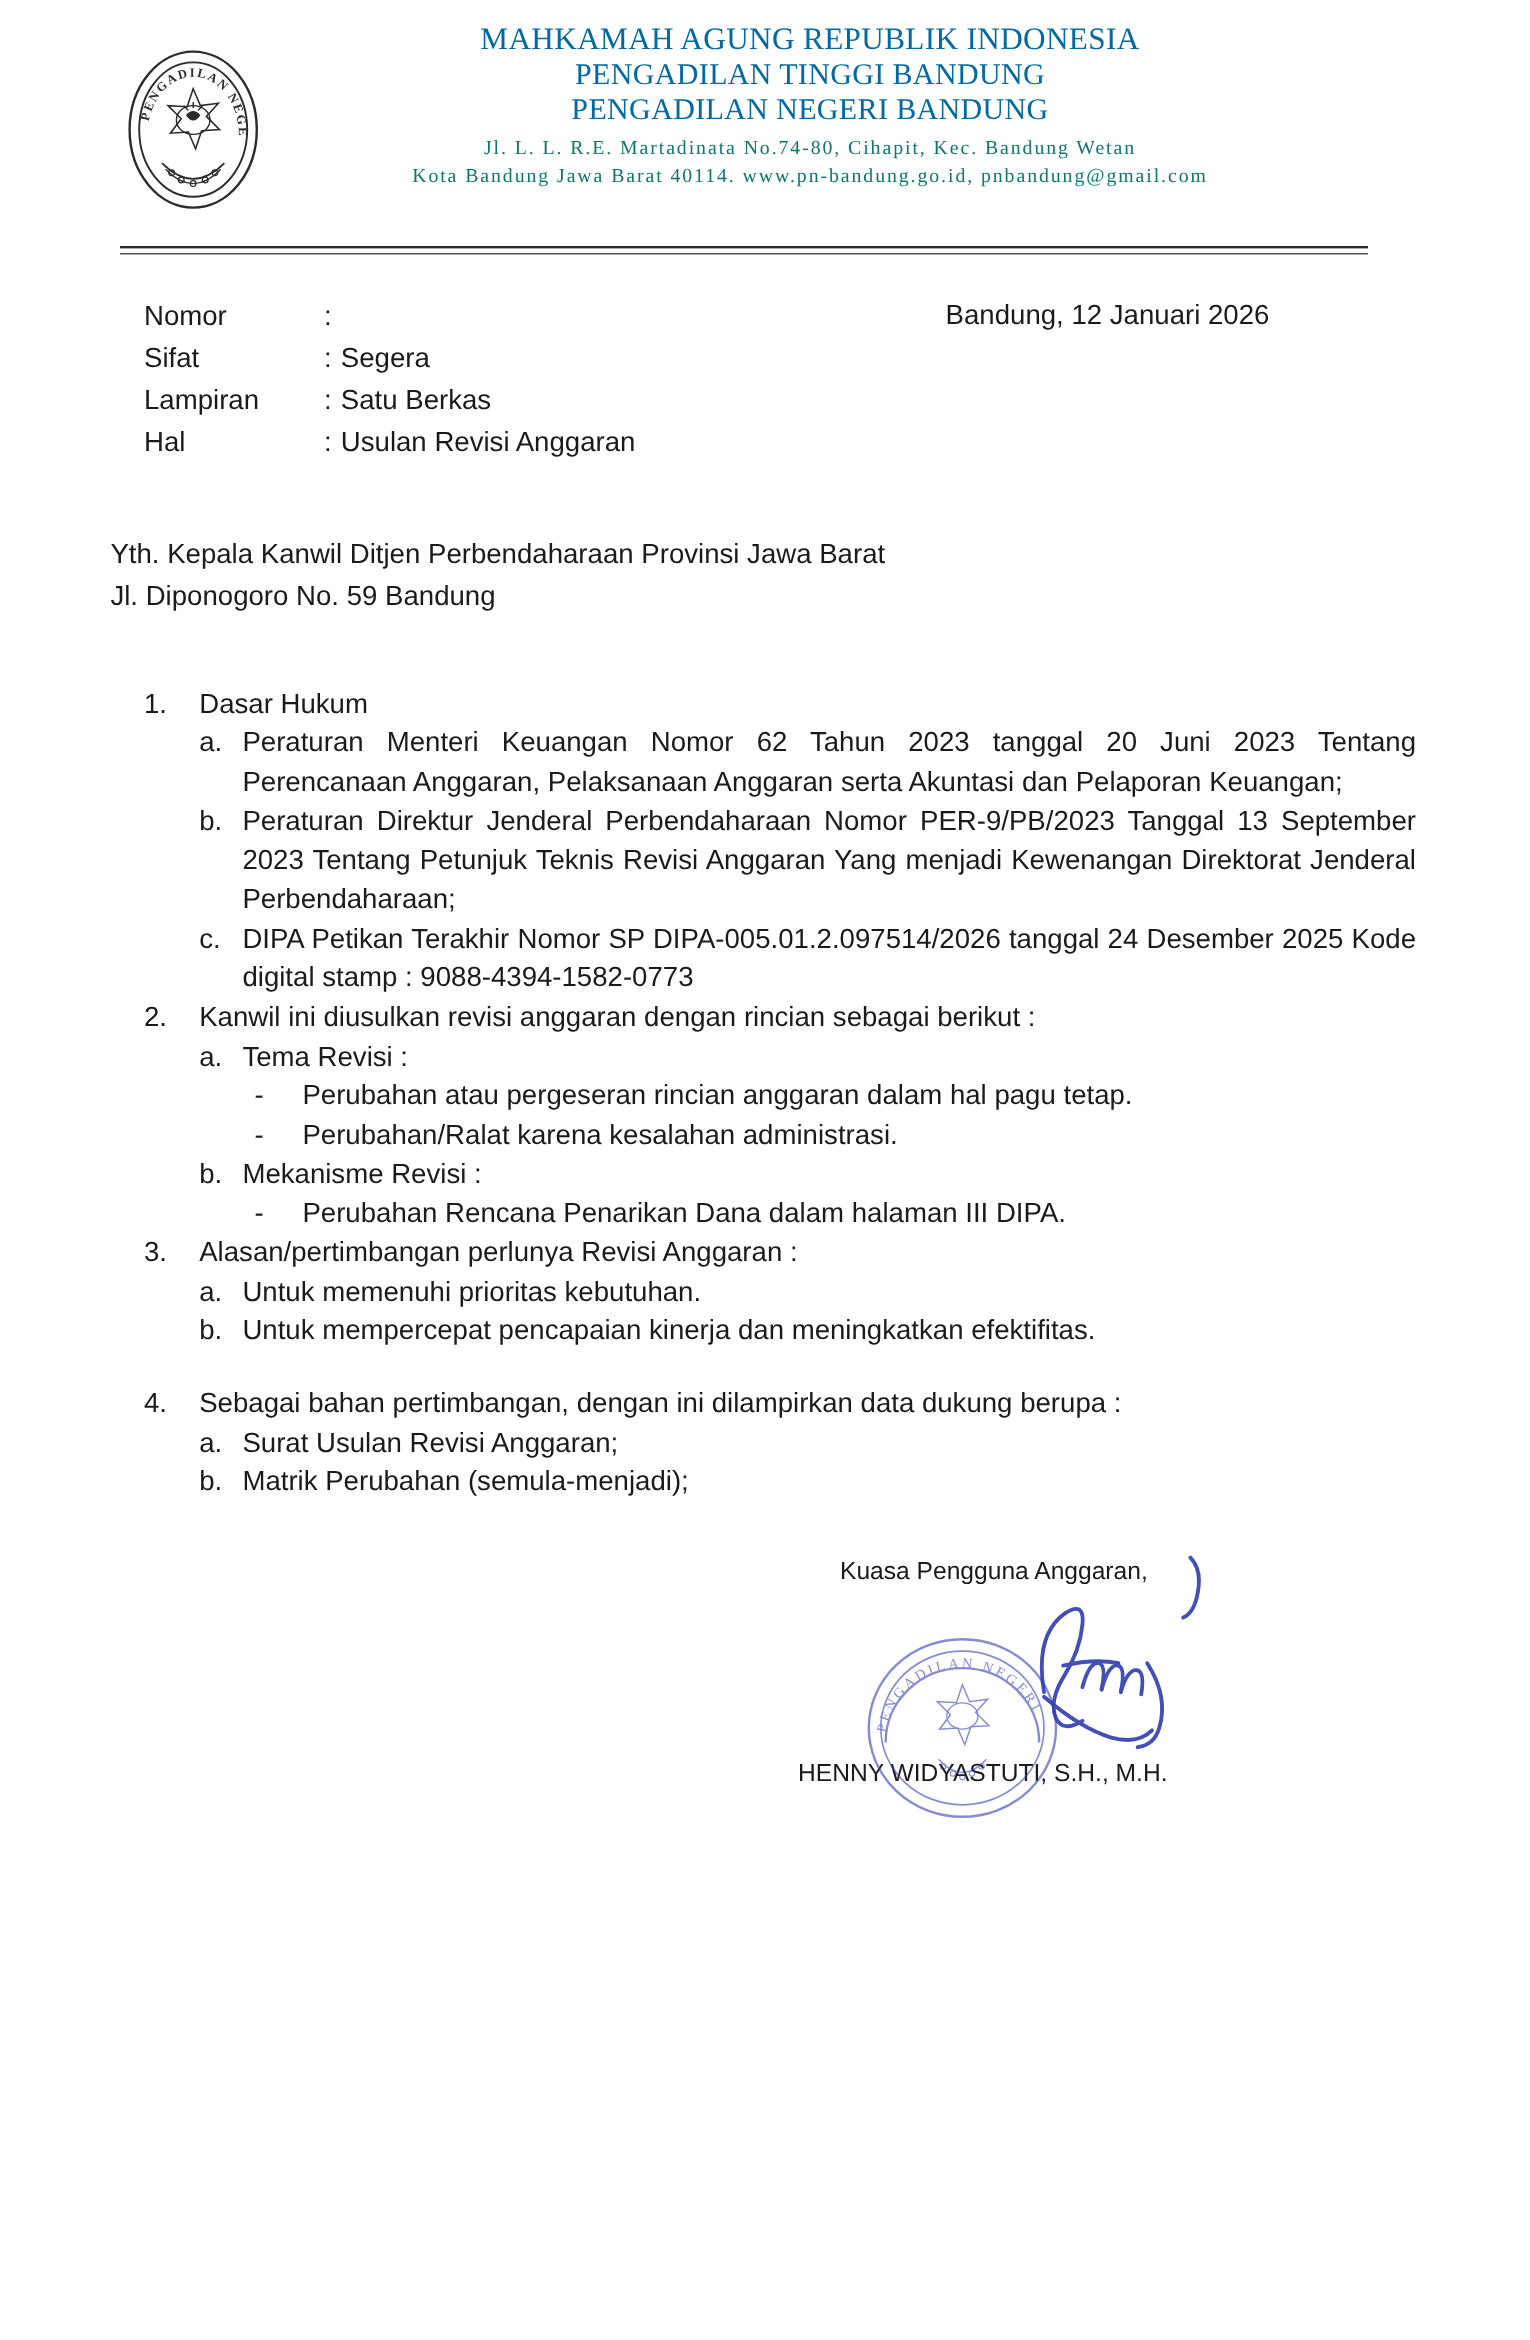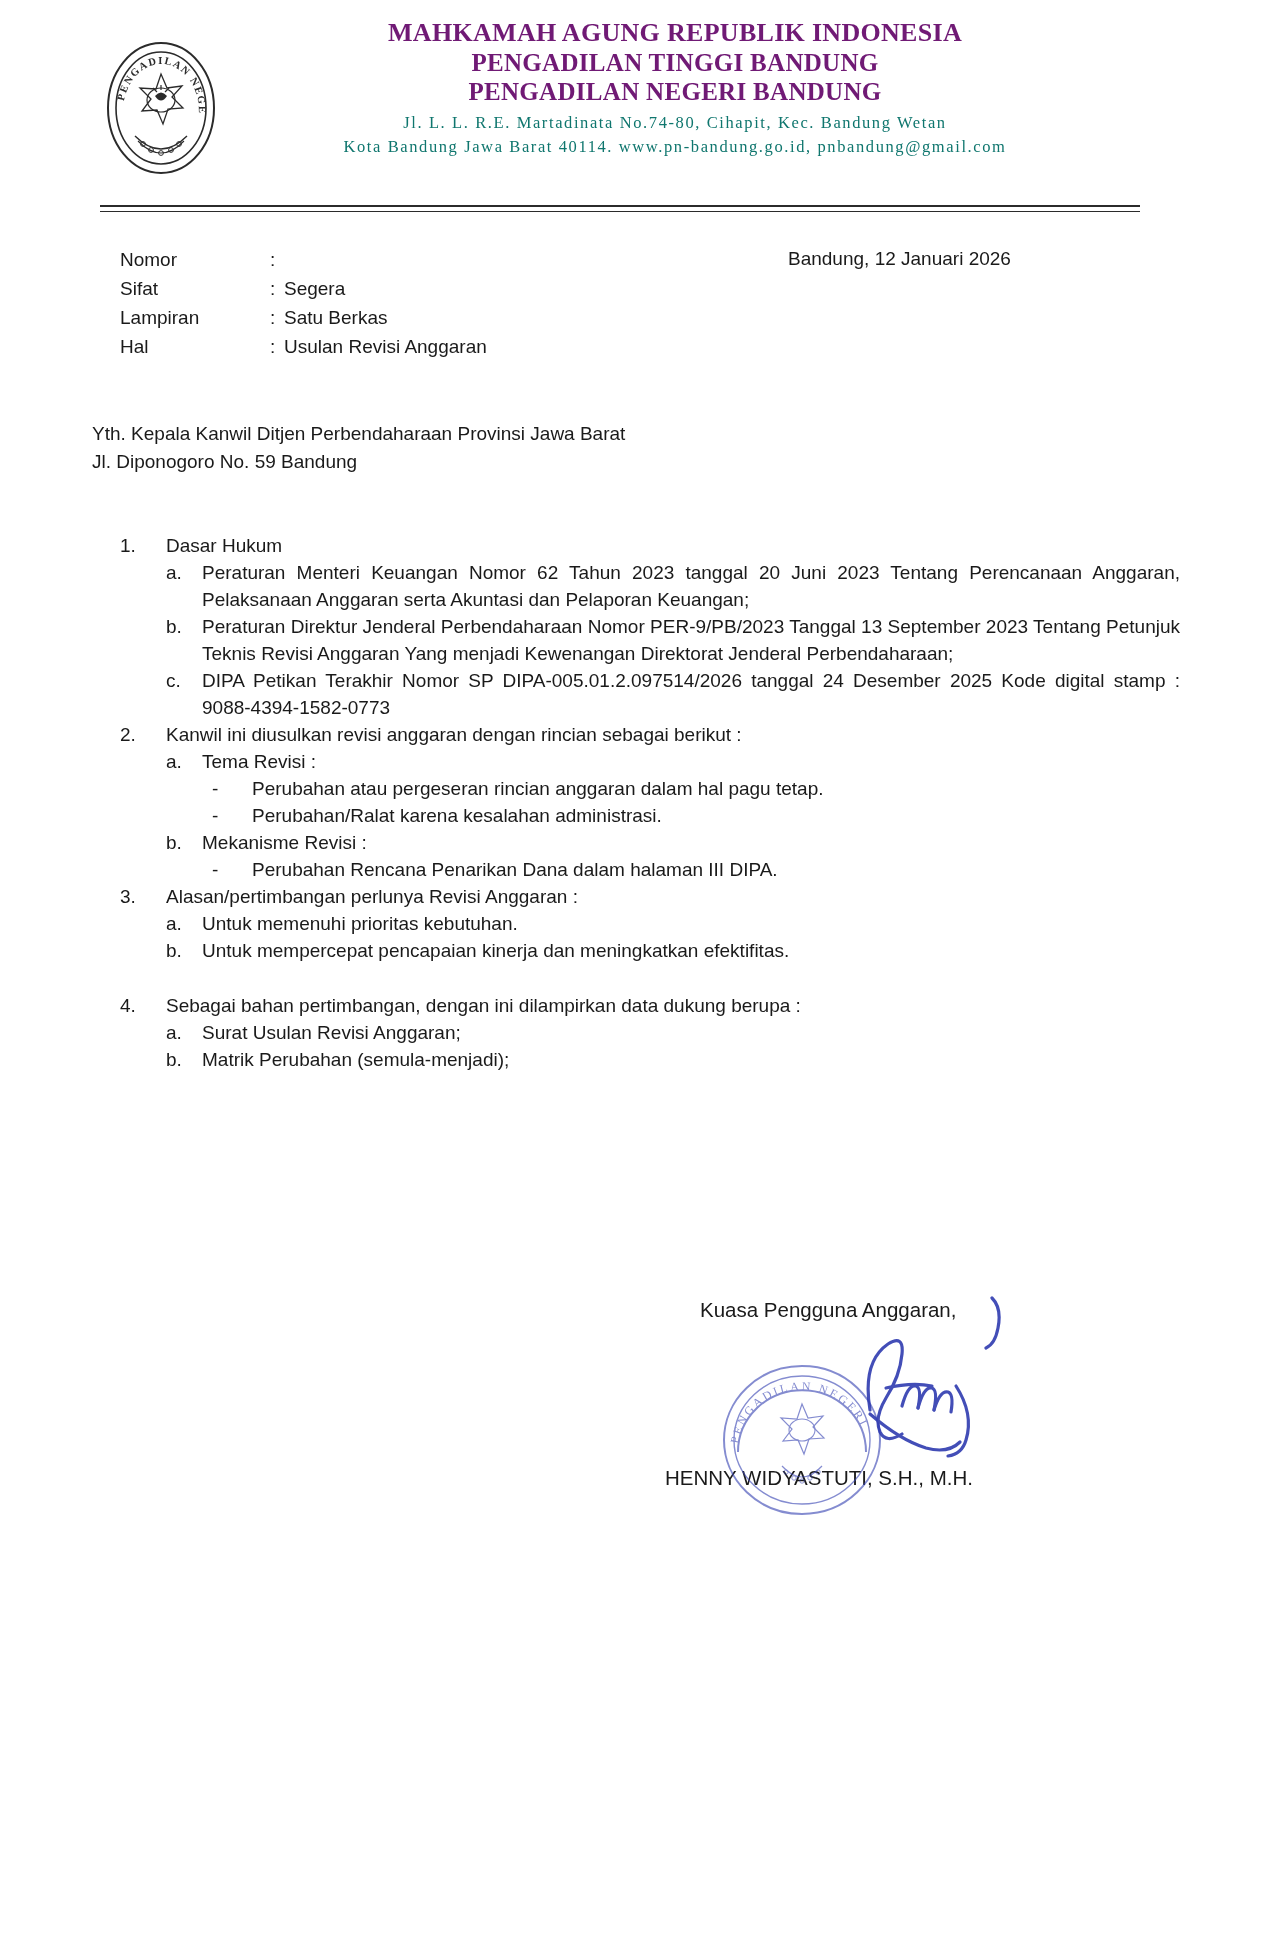--- a/index.html
+++ b/index.html
@@ -43,22 +43,22 @@
 
   .lh-text {
     position: absolute;
     left: 215px;
     top: 0px;
     width: 920px;
     text-align: center;
   }
   .lh-line1, .lh-line2, .lh-line3, .lh-line4 {
     font-family: "Liberation Serif", serif;
-    font-weight: bold;
-    color: #701a75;
+    font-weight: normal;
+    color: #0369a1;
     letter-spacing: 0.3px;
     line-height: 1.16;
     white-space: nowrap;
   }
   .lh-line1 { font-size: 26px; }
   .lh-line2 { font-size: 26px; }
   .lh-line3 { font-size: 25px; }
   .lh-line4 { font-size: 25px; }
 
   .lh-addr1, .lh-addr2 {
@@ -87,21 +87,21 @@
     height: 0;
     border-top: 1px solid #2b2b2b;
   }
 
   
   .body-wrap {
     position: absolute;
     left: 0;
     top: 246px;
     width: 1275px;
-    font-size: 19px;
+    font-size: 23px;
     line-height: 1.42;
   }
 
   .meta {
     position: relative;
     margin-left: 120px;
     width: 1040px;
   }
   .meta-row {
     display: flex;

